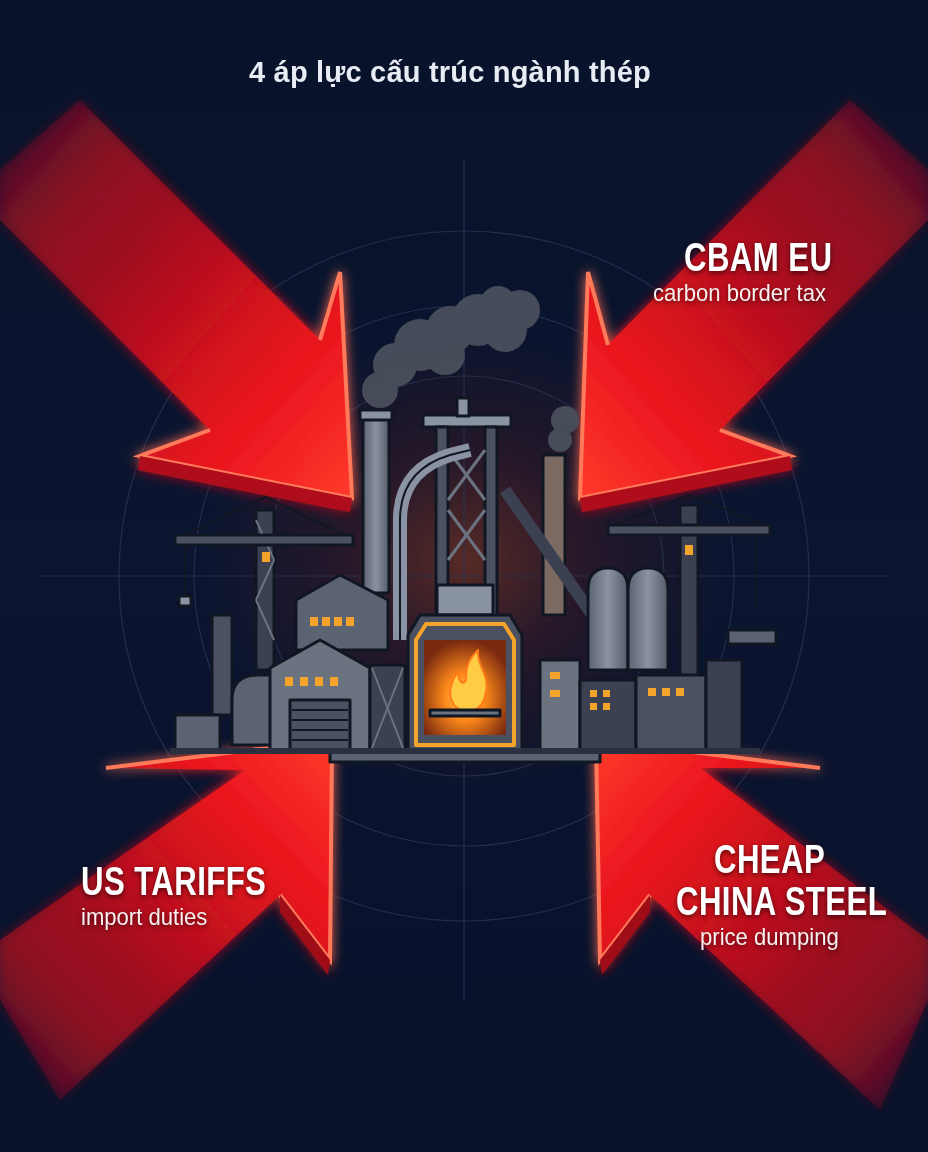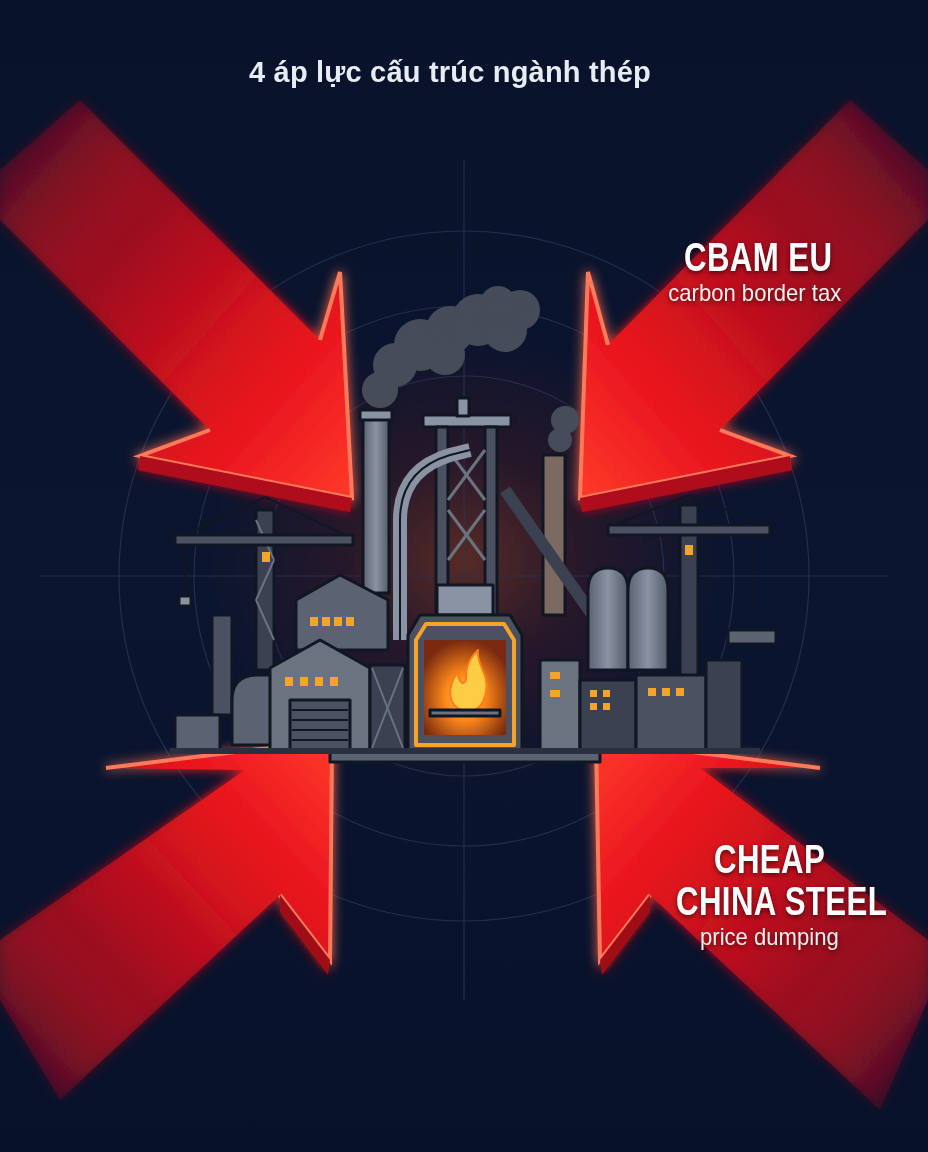--- a/index.html
+++ b/index.html
@@ -28,21 +28,21 @@
     font-weight: bold; font-size: 40px; line-height: 42px;
     transform: scaleX(0.78); transform-origin: left center;
     letter-spacing: 0.5px; white-space: nowrap;
   }
   .label .sub {
     display: block; font-size: 24px; line-height: 30px; color: #f6f0f0;
     transform: scaleX(0.92); transform-origin: left center; white-space: nowrap;
   }
   #lbl-oversupply { left: 68px; top: 236px; }
   #lbl-oversupply .sub { margin-left: 30px; }
-  #lbl-cbam { left: 684px; top: 236px; text-align: center; }
+  #lbl-cbam { left: 684px; top: 236px; }
   #lbl-cbam .sub { margin-left: -31px; }
   #lbl-tariffs { left: 81px; top: 860px; }
   #lbl-china { left: 676px; top: 838px; }
   #lbl-china .h1 { margin-left: 38px; }
   #lbl-china .sub { margin-left: 24px; }
 </style>
 </head>
 <body>
 
 <div class="canvas">
@@ -247,19 +247,23 @@
   </svg>
 
   <div class="title">4 áp lực cấu trúc ngành thép</div>
 
 
   <div class="label" id="lbl-cbam">
     <span class="head">CBAM EU</span>
     <span class="sub">carbon border tax</span>
   </div>
 
+  <div class="label" id="lbl-tariffs">
+    <span class="head">US TARIFFS</span>
+    <span class="sub">import duties</span>
+  </div>
 
   <div class="label" id="lbl-china">
     <span class="head h1">CHEAP</span>
     <span class="head">CHINA STEEL</span>
     <span class="sub">price dumping</span>
   </div>
 </div>
 
 </body></html>

